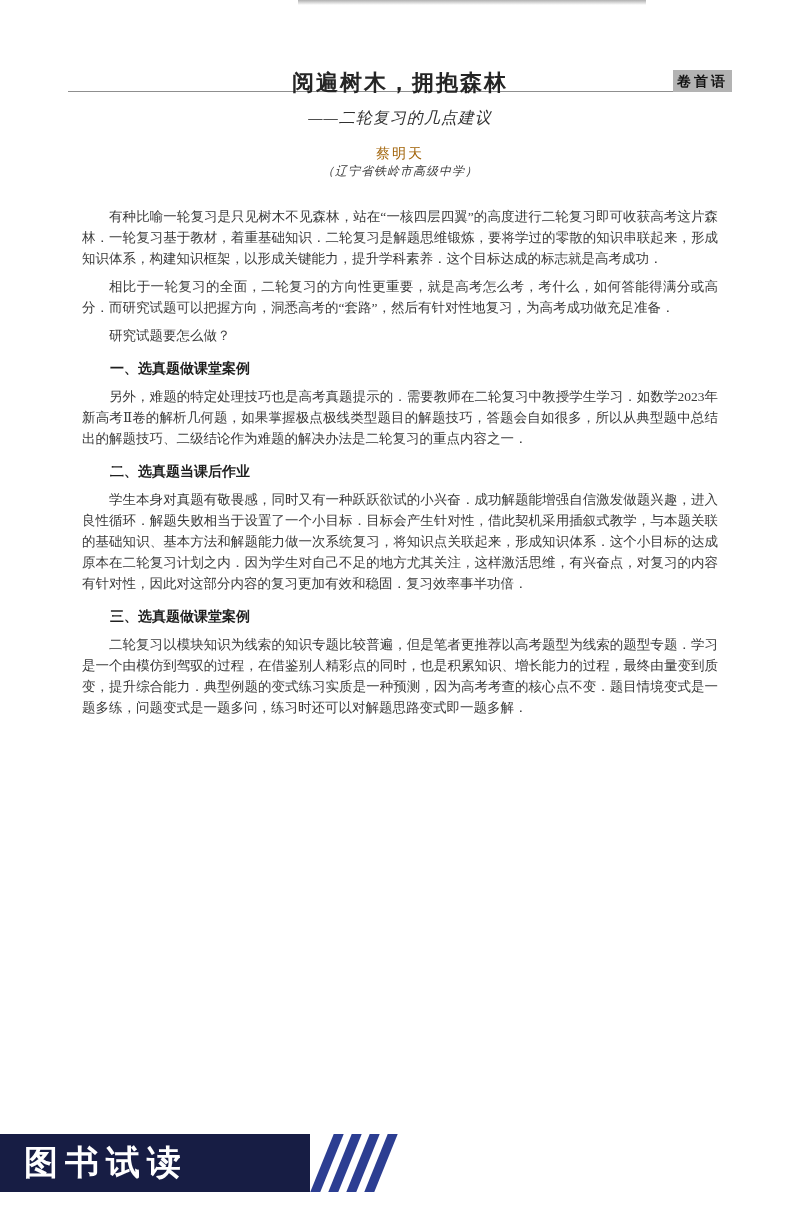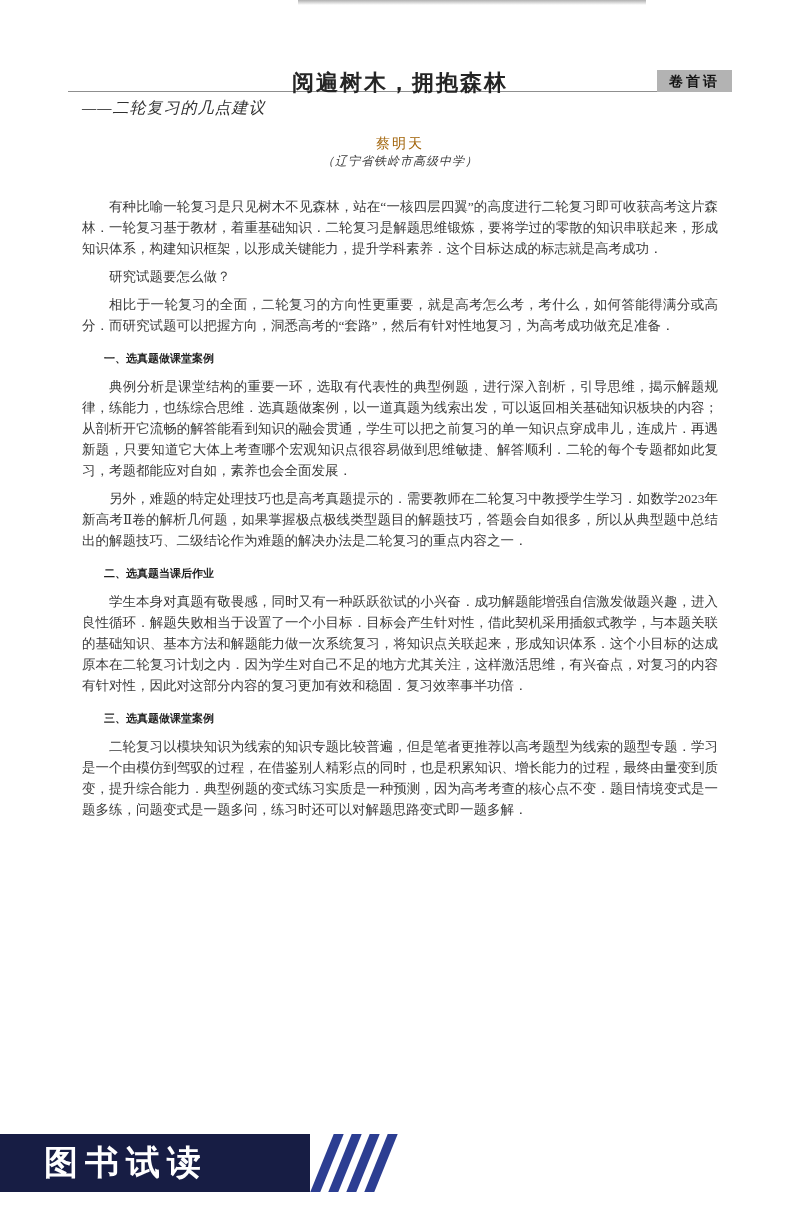--- a/index.html
+++ b/index.html
@@ -17,52 +17,52 @@
     position: absolute; top: 0; left: 298px; width: 348px; height: 5px;
     background: linear-gradient(to bottom, rgba(110,110,110,.55), rgba(110,110,110,0));
   }
 
   .header-rule {
     position: absolute; top: 91px; left: 68px; width: 664px; height: 1px;
     background: #8f8f8f;
   }
   .corner-label {
     position: absolute; top: 70px; right: 68px; height: 22px; line-height: 22px;
-    padding: 0 12px;
+    padding: 0 4px;
     background: #b3b3b3;
     color: #141414;
     font-family: "Liberation Sans", "DejaVu Sans", sans-serif;
     font-weight: bold; font-size: 14px; letter-spacing: 3px;
   }
 
   .article { position: absolute; top: 0; left: 82px; width: 636px; padding-top: 68px; }
   .title {
     text-align: center;
     font-family: "Liberation Sans", "DejaVu Sans", sans-serif;
     font-size: 22px; font-weight: bold; color: #252525; letter-spacing: 2px;
   }
   .subtitle {
-    
+    text-align: center; margin-top: 10px;
     font-size: 16px; font-style: italic; color: #303030; letter-spacing: 1px;
   }
   .author { text-align: center; margin-top: 16px; font-size: 14px; color: #a16207; letter-spacing: 2px; }
   .affiliation { text-align: center; font-size: 12px; font-style: italic; color: #3d3d3d; letter-spacing: 1px; }
 
   .body-text { margin-top: 26px; font-size: 13.5px; line-height: 21px; text-align: justify; color: #3a3a3a; }
   .body-text p.para { text-indent: 2em; margin-bottom: 7px; }
   .body-text p.heading {
     text-indent: 2em; margin: 12px 0 7px;
     font-family: "Liberation Sans", "DejaVu Sans", sans-serif;
-    font-weight: bold; font-size: 11px; color: #1f1f1f;
+    font-weight: bold; font-size: 14px; color: #1f1f1f;
   }
 
   .footer-banner {
     position: absolute; left: 0; bottom: 14px; width: 310px; height: 58px;
     background: #171d44;
-    display: flex; align-items: center; padding-left: 44px;
+    display: flex; align-items: center; padding-left: 24px;
   }
   .banner-text {
     color: #ffffff;
     font-family: "Liberation Sans", "DejaVu Sans", sans-serif;
     font-weight: bold; font-size: 34px; letter-spacing: 7px;
   }
   .stripes {
     position: absolute; left: 322px; bottom: 14px; height: 58px;
     display: flex; gap: 8px;
   }
@@ -79,24 +79,23 @@
   <div class="corner-label">卷首语</div>
 
   <main class="article">
     <h1 class="title">阅遍树木，拥抱森林</h1>
     <div class="subtitle">——二轮复习的几点建议</div>
     <div class="author">蔡明天</div>
     <div class="affiliation">（辽宁省铁岭市高级中学）</div>
 
     <div class="body-text">
         <p class="para">有种比喻一轮复习是只见树木不见森林，站在“一核四层四翼”的高度进行二轮复习即可收获高考这片森林．一轮复习基于教材，着重基础知识．二轮复习是解题思维锻炼，要将学过的零散的知识串联起来，形成知识体系，构建知识框架，以形成关键能力，提升学科素养．这个目标达成的标志就是高考成功．</p>
+        <p class="para">相比于一轮复习的全面，二轮复习的方向性更重要，就是高考怎么考，考什么，如何答能得满分或高分．而研究试题可以把握方向，洞悉高考的“套路”，然后有针对性地复习，为高考成功做充足准备．</p>
         <p class="para">研究试题要怎么做？</p>
-        <p class="para">相比于一轮复习的全面，二轮复习的方向性更重要，就是高考怎么考，考什么，如何答能得满分或高分．而研究试题可以把握方向，洞悉高考的“套路”，然后有针对性地复习，为高考成功做充足准备．</p>
         <p class="heading">一、选真题做课堂案例</p>
-        <p class="para">典例分析是课堂结构的重要一环，选取有代表性的典型例题，进行深入剖析，引导思维，揭示解题规律，练能力，也练综合思维．选真题做案例，以一道真题为线索出发，可以返回相关基础知识板块的内容；从剖析开它流畅的解答能看到知识的融会贯通，学生可以把之前复习的单一知识点穿成串儿，连成片．再遇新题，只要知道它大体上考查哪个宏观知识点很容易做到思维敏捷、解答顺利．二轮的每个专题都如此复习，考题都能应对自如，素养也会全面发展．</p>
         <p class="para">另外，难题的特定处理技巧也是高考真题提示的．需要教师在二轮复习中教授学生学习．如数学2023年新高考Ⅱ卷的解析几何题，如果掌握极点极线类型题目的解题技巧，答题会自如很多，所以从典型题中总结出的解题技巧、二级结论作为难题的解决办法是二轮复习的重点内容之一．</p>
         <p class="heading">二、选真题当课后作业</p>
         <p class="para">学生本身对真题有敬畏感，同时又有一种跃跃欲试的小兴奋．成功解题能增强自信激发做题兴趣，进入良性循环．解题失败相当于设置了一个小目标．目标会产生针对性，借此契机采用插叙式教学，与本题关联的基础知识、基本方法和解题能力做一次系统复习，将知识点关联起来，形成知识体系．这个小目标的达成原本在二轮复习计划之内．因为学生对自己不足的地方尤其关注，这样激活思维，有兴奋点，对复习的内容有针对性，因此对这部分内容的复习更加有效和稳固．复习效率事半功倍．</p>
         <p class="heading">三、选真题做课堂案例</p>
         <p class="para">二轮复习以模块知识为线索的知识专题比较普遍，但是笔者更推荐以高考题型为线索的题型专题．学习是一个由模仿到驾驭的过程，在借鉴别人精彩点的同时，也是积累知识、增长能力的过程，最终由量变到质变，提升综合能力．典型例题的变式练习实质是一种预测，因为高考考查的核心点不变．题目情境变式是一题多练，问题变式是一题多问，练习时还可以对解题思路变式即一题多解．</p>
       </div>
   </main>
 
   <footer>
     <div class="footer-banner">

